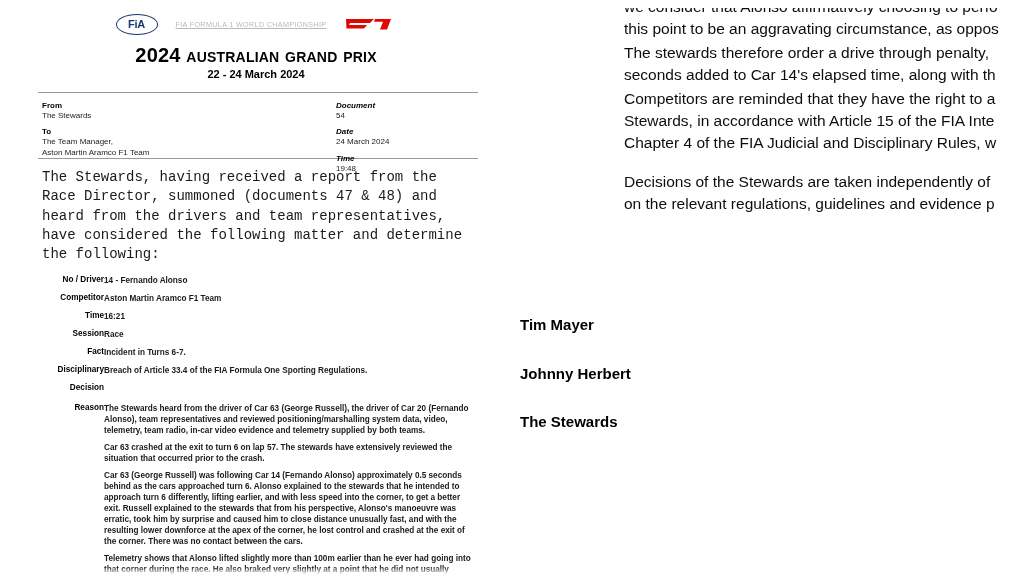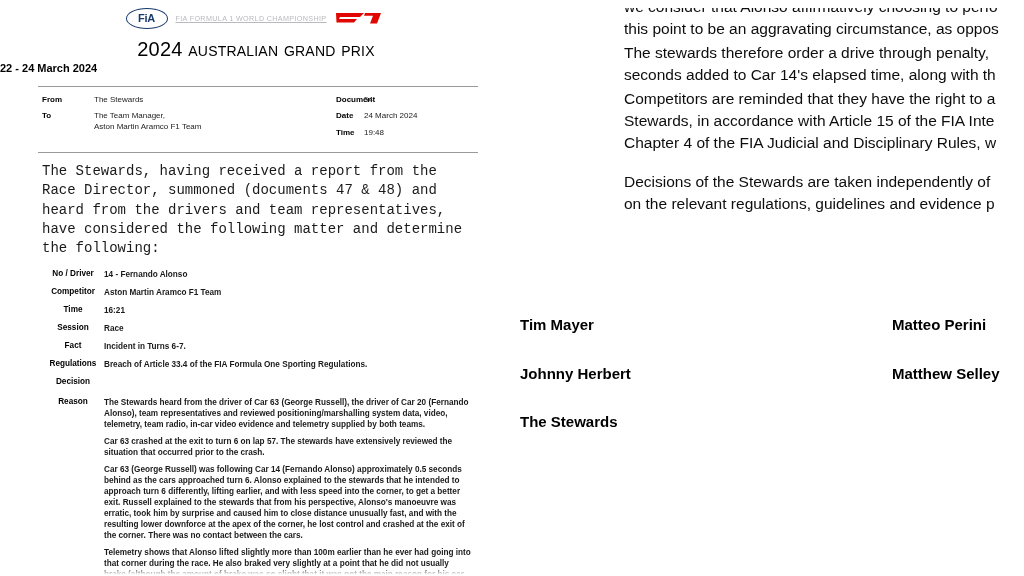--- a/index.html
+++ b/index.html
@@ -38,23 +38,23 @@
     position: absolute;
     left: 0; top: 0;
     width: 512px;
   }
 
   
   .logo-strip {
     display: flex;
     align-items: center;
     justify-content: center;
-    gap: 8px;
+    gap: 18px;
     height: 30px;
-    padding-top: 3px;
+    padding-top: 9px;
   }
   .fia-logo {
     width: 42px;
     height: 21px;
     border-radius: 50%;
     border: 1.6px solid #163a6e;
     background: #ffffff;
     display: flex;
     align-items: center;
     justify-content: center;
@@ -81,30 +81,30 @@
     height: 17px;
     position: relative;
     overflow: hidden;
   }
   .f1-logo svg { display: block; }
 
   
   .gp-title {
     text-align: center;
     font-size: 20px;
-    font-weight: normal;
+    font-weight: bold;
     letter-spacing: 0.2px;
     font-variant: small-caps;
     text-transform: lowercase;
     margin-top: 5px;
     line-height: 1.1;
   }
   .gp-title::first-letter { text-transform: none; }
   .gp-dates {
-    text-align: left;
+    text-align: center;
     font-size: 11px;
     font-weight: bold;
     margin-top: 2px;
   }
 
   .rule {
     border: 0;
     border-top: 1px solid #9a9a9a;
     margin: 0;
     width: 440px;
@@ -114,34 +114,34 @@
   .rule.r2 { margin-top: 9px; }
 
   
   .meta {
     position: relative;
     margin-top: 8px;
     height: 48px;
   }
   .meta-left { position: absolute; left: 42px; top: 0; width: 270px; }
   .meta-right { position: absolute; left: 336px; top: 0; width: 170px; }
-  .meta-row { display: flex; margin-bottom: 6px; }
+  .meta-row { display: flex; margin-bottom: 6px; flex-direction: column; }
   .meta-key {
     font-size: 8px;
     font-weight: bold;
     width: 52px;
     flex: none;
     line-height: 1.25;
   }
   .meta-val {
     font-size: 8px;
     line-height: 1.3;
     color: #222;
   }
-  .meta-right .meta-key { width: 28px; }
+  .meta-right .meta-key { width: 28px; font-style: italic; }
 
   
   .preamble {
     margin: 9px 42px 0 42px;
     font-size: 14px;
     line-height: 1.38;
     color: #1a1a1a;
     font-family: Liberation Mono, monospace;
   }
 
@@ -153,21 +153,21 @@
   .field-row {
     display: flex;
     margin-bottom: 7px;
     padding-left: 42px;
   }
   .field-label {
     font-size: 8.2px;
     font-weight: bold;
     width: 62px;
     flex: none;
-    text-align: center;
+    text-align: right;
     line-height: 1.3;
   }
   .field-value {
     font-size: 8.2px;
     line-height: 1.35;
     color: #1a1a1a;
     max-width: 368px;
     font-weight: bold;
   }
   .field-value p { margin: 0 0 5px 0; }
@@ -308,21 +308,21 @@
         </div>
         <div class="field-row">
           <div class="field-label">Session</div>
           <div class="field-value">Race</div>
         </div>
         <div class="field-row">
           <div class="field-label">Fact</div>
           <div class="field-value">Incident in Turns 6-7.</div>
         </div>
         <div class="field-row">
-          <div class="field-label">Regulations</div>
+          <div class="field-label">Disciplinary</div>
           <div class="field-value">Breach of Article 33.4 of the FIA Formula One Sporting Regulations.</div>
         </div>
 
         <div class="field-row block">
           <div class="field-label">Decision</div>
           <div class="field-value">
           </div>
         </div>
 
         <div class="field-row block reason">
@@ -366,20 +366,16 @@
         <span class="l">on the relevant regulations, guidelines and evidence p</span>
       </div>
     </div>
 
     <div class="sig-block">
       <div class="sig-col-l">
         <div class="sig-name">Tim Mayer</div>
         <div class="sig-name">Johnny Herbert</div>
         <div class="sig-name">The Stewards</div>
       </div>
-      <div class="sig-col-r">
-        <div class="sig-name">Matteo Perini</div>
-        <div class="sig-name">Matthew Selley</div>
-      </div>
     </div>
   </div>
 
 </div>
 
 </body></html>

